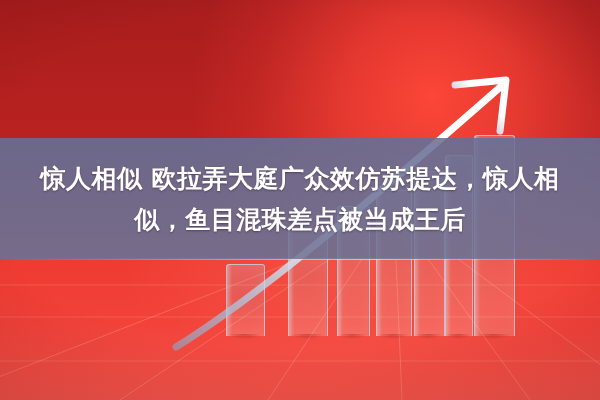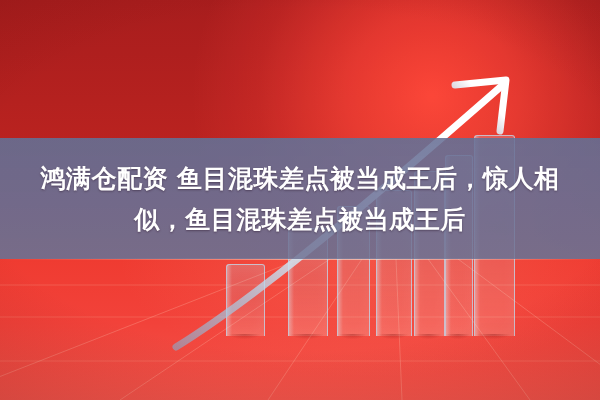--- a/index.html
+++ b/index.html
@@ -151,16 +151,16 @@
       <g fill="none" stroke="url(#arrowGrad)" stroke-width="7" stroke-linecap="round" stroke-linejoin="round">
         <path d="M176,347 C 258,296 360,210 505,83"></path>
         <path d="M455,85 L 506,80 L 500,131"></path>
       </g>
     </svg>
   </div>
 
   <div class="bg-vignette"></div>
 
   <div class="banner">
-    <div class="banner-text">鸿满仓配资 鱼目混珠差点被当成王后，惊人相似，鱼目混珠差点被当成王后</div>
+    <div class="banner-text">惊人相似 欧拉弄大庭广众效仿苏提达，惊人相似，鱼目混珠差点被当成王后</div>
   </div>
 
 </div>
 
 </body></html>

